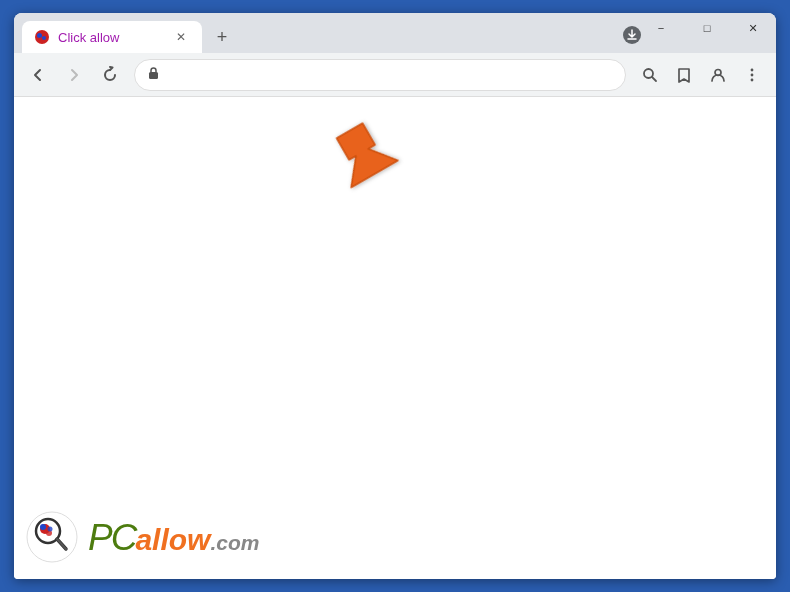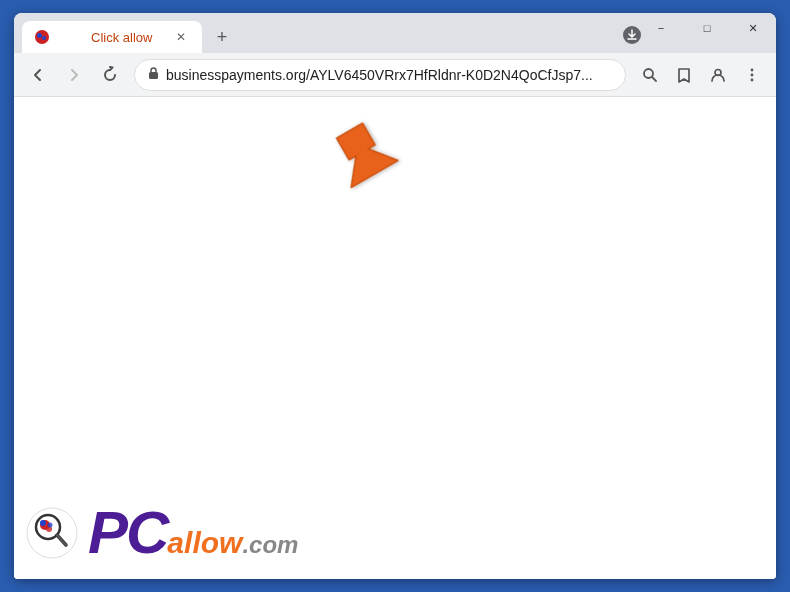--- a/index.html
+++ b/index.html
@@ -79,26 +79,25 @@
     }
 
     .tab-favicon {
       width: 16px;
       height: 16px;
       flex-shrink: 0;
     }
 
     .tab-title {
       font-size: 13px;
-      color: #c2410c;
+      color: #a21caf;
       white-space: nowrap;
       overflow: hidden;
       text-overflow: ellipsis;
       flex: 1;
-      margin-left: 33px;
     }
 
     .tab-close {
       width: 18px;
       height: 18px;
       border-radius: 50%;
       display: flex;
       align-items: center;
       justify-content: center;
       background: transparent;
@@ -249,38 +248,38 @@
       flex-shrink: 0;
     }
 
     .pcrisk-text {
       display: flex;
       align-items: baseline;
       gap: 0;
     }
 
     .pc-text {
-      font-size: 60px;
-      font-weight: 700;
-      color: #4c1d95;
+      font-size: 37px;
+      font-weight: 400;
+      color: #4d7c0f;
       line-height: 1;
       font-style: italic;
       letter-spacing: -2px;
     }
 
     .risk-text {
       font-size: 30px;
       font-weight: 700;
       color: #f07020;
       line-height: 1;
       font-style: italic;
     }
 
     .dot-com {
-      font-size: 24px;
+      font-size: 21px;
       color: #888;
       font-style: italic;
       font-weight: 600;
     }
   </style>
 </head>
 <body>
 
 <div class="browser-window">
 
@@ -337,23 +336,20 @@
       </svg>
     </button>
 
     <div class="address-bar">
       <span class="lock-icon">
         <svg width="13" height="14" viewBox="0 0 13 14">
           <rect x="2" y="6" width="9" height="7" rx="1.5" fill="#555"></rect>
           <path d="M4 6V4.5a2.5 2.5 0 0 1 5 0V6" stroke="#555" stroke-width="1.5" fill="none"></path>
         </svg>
       </span>
-      <span class="address-text">
-        <span class="address-bold">businesspayments.org</span><span>/AYLV6450VRrx7HfRldnr-K0D2N4QoCfJsp7...</span>
-      </span>
     </div>
 
     <div class="nav-actions">
       <button class="nav-btn">
         <svg width="18" height="18" viewBox="0 0 18 18">
           <circle cx="7.5" cy="7.5" r="4.5" stroke="#555" stroke-width="1.8" fill="none"></circle>
           <line x1="11" y1="11" x2="15" y2="15" stroke="#555" stroke-width="1.8" stroke-linecap="round"></line>
         </svg>
       </button>
       <button class="nav-btn">

